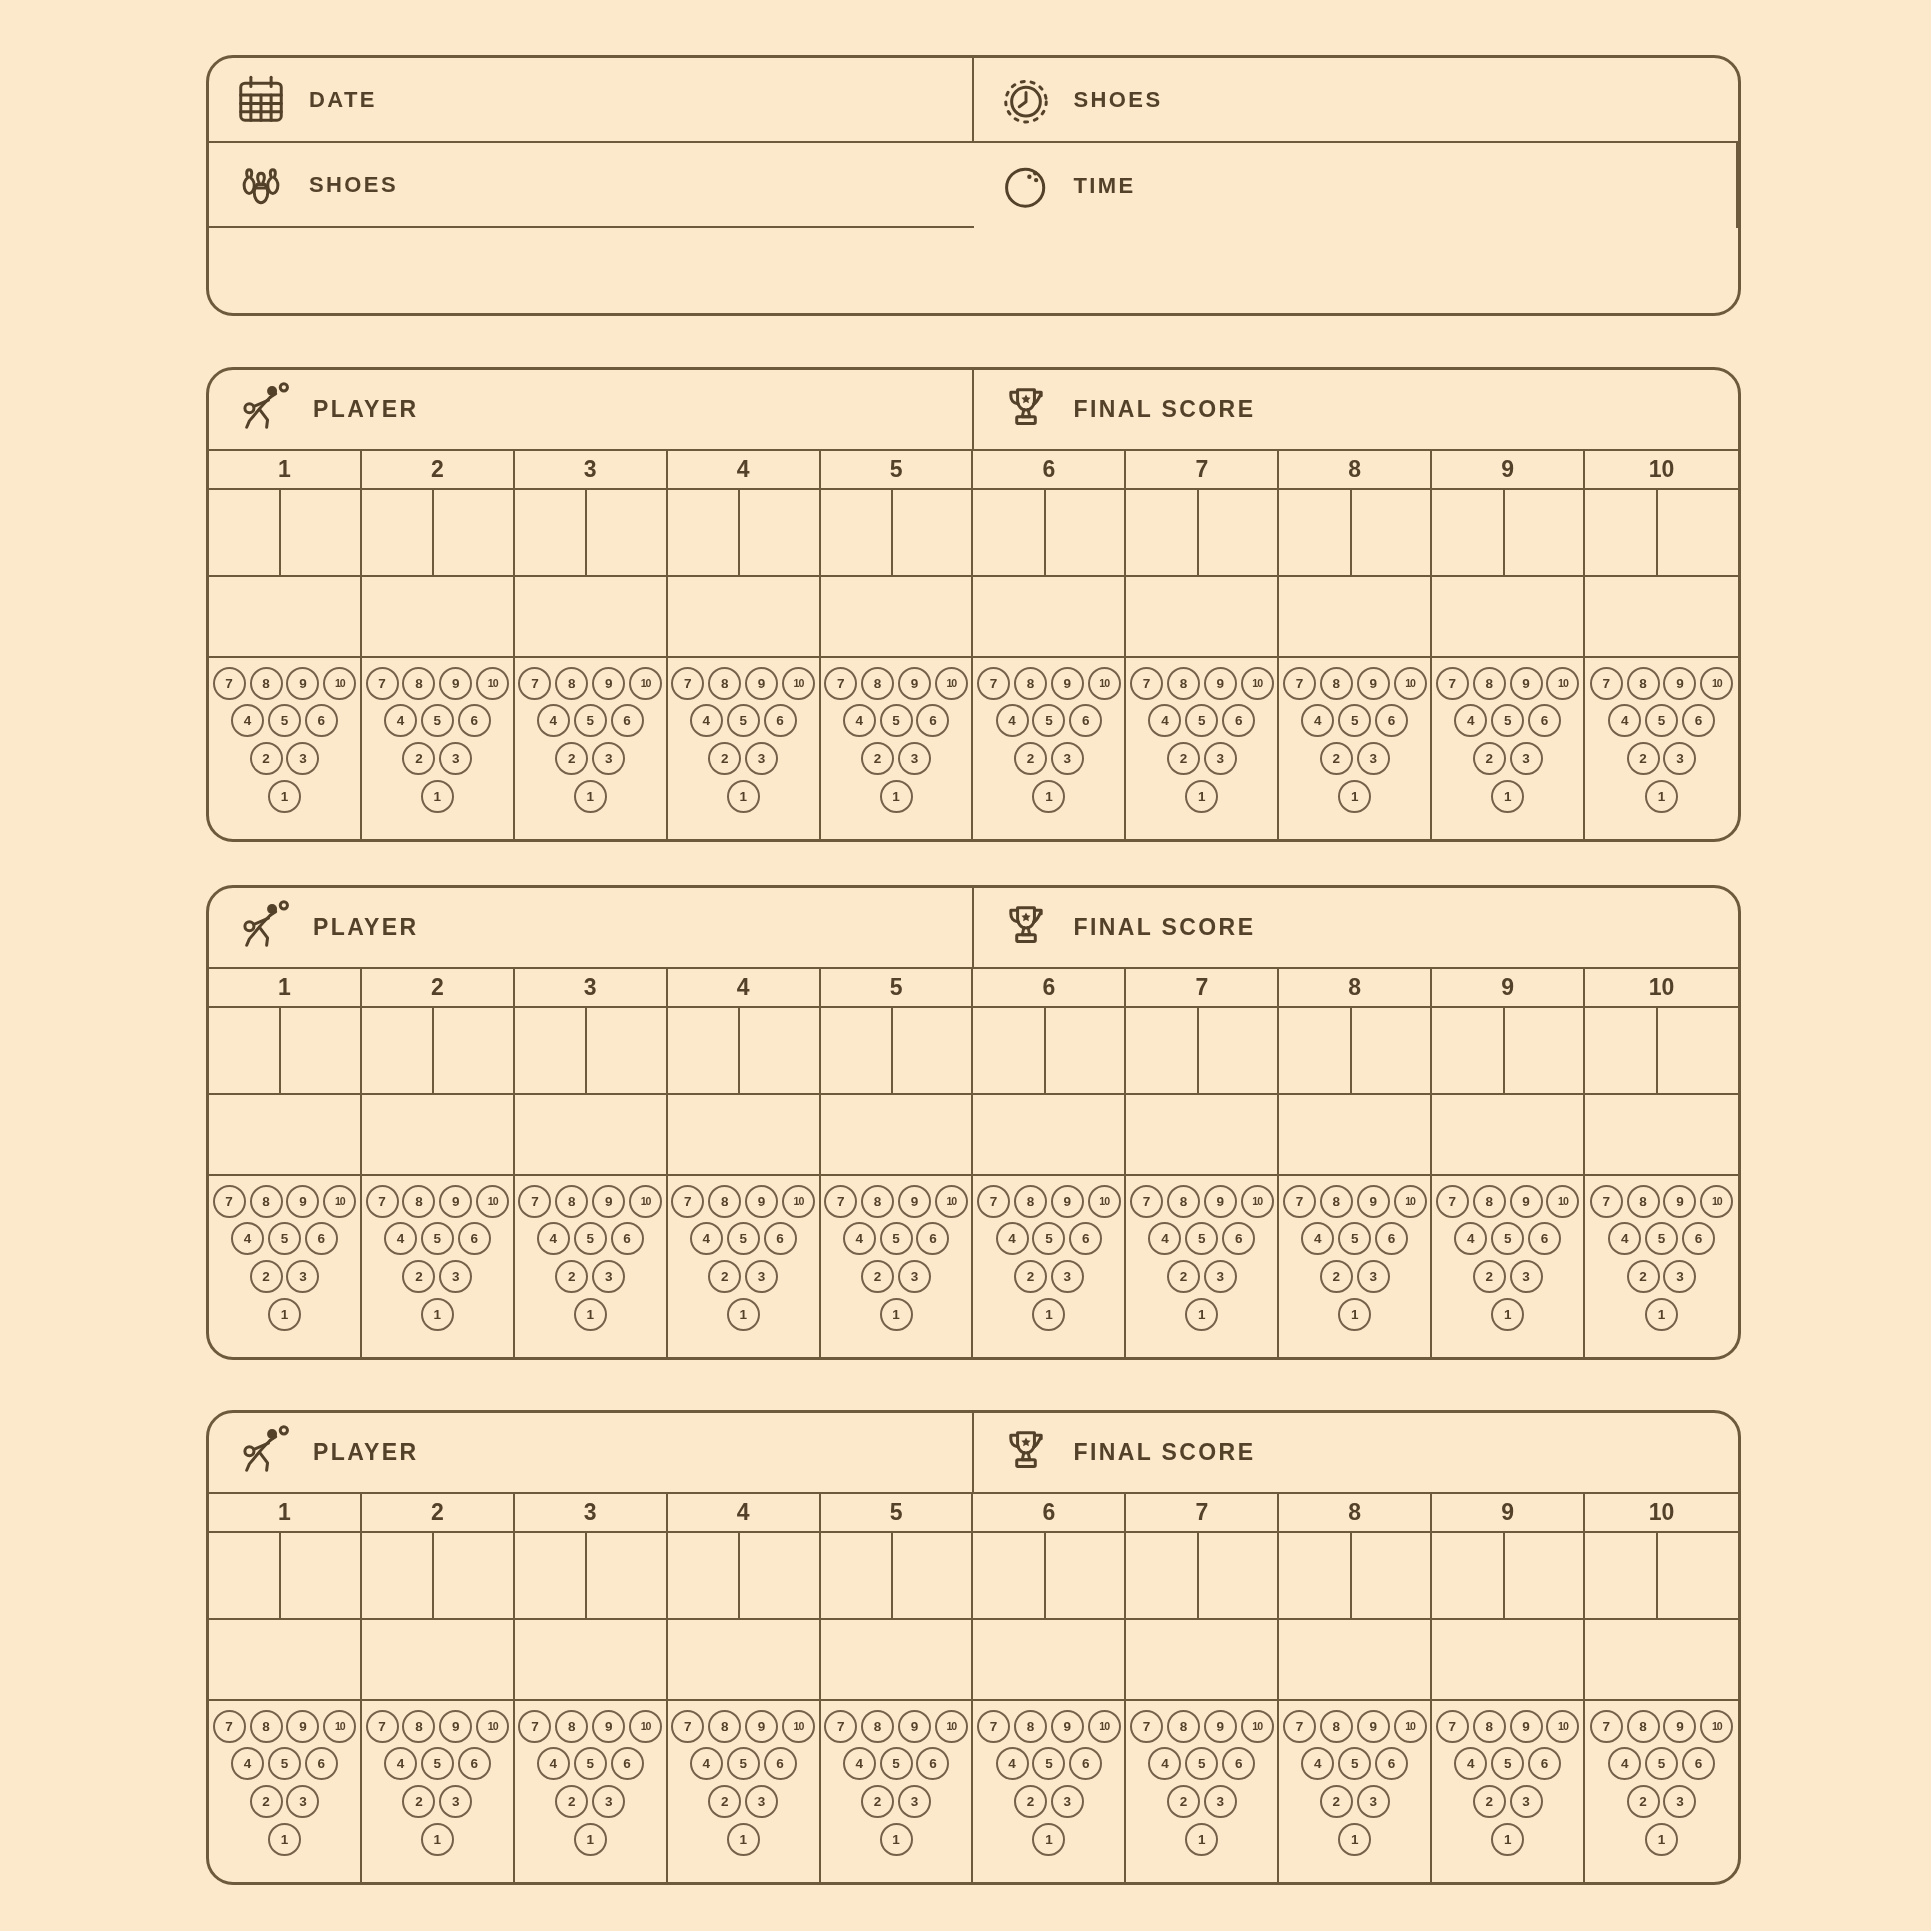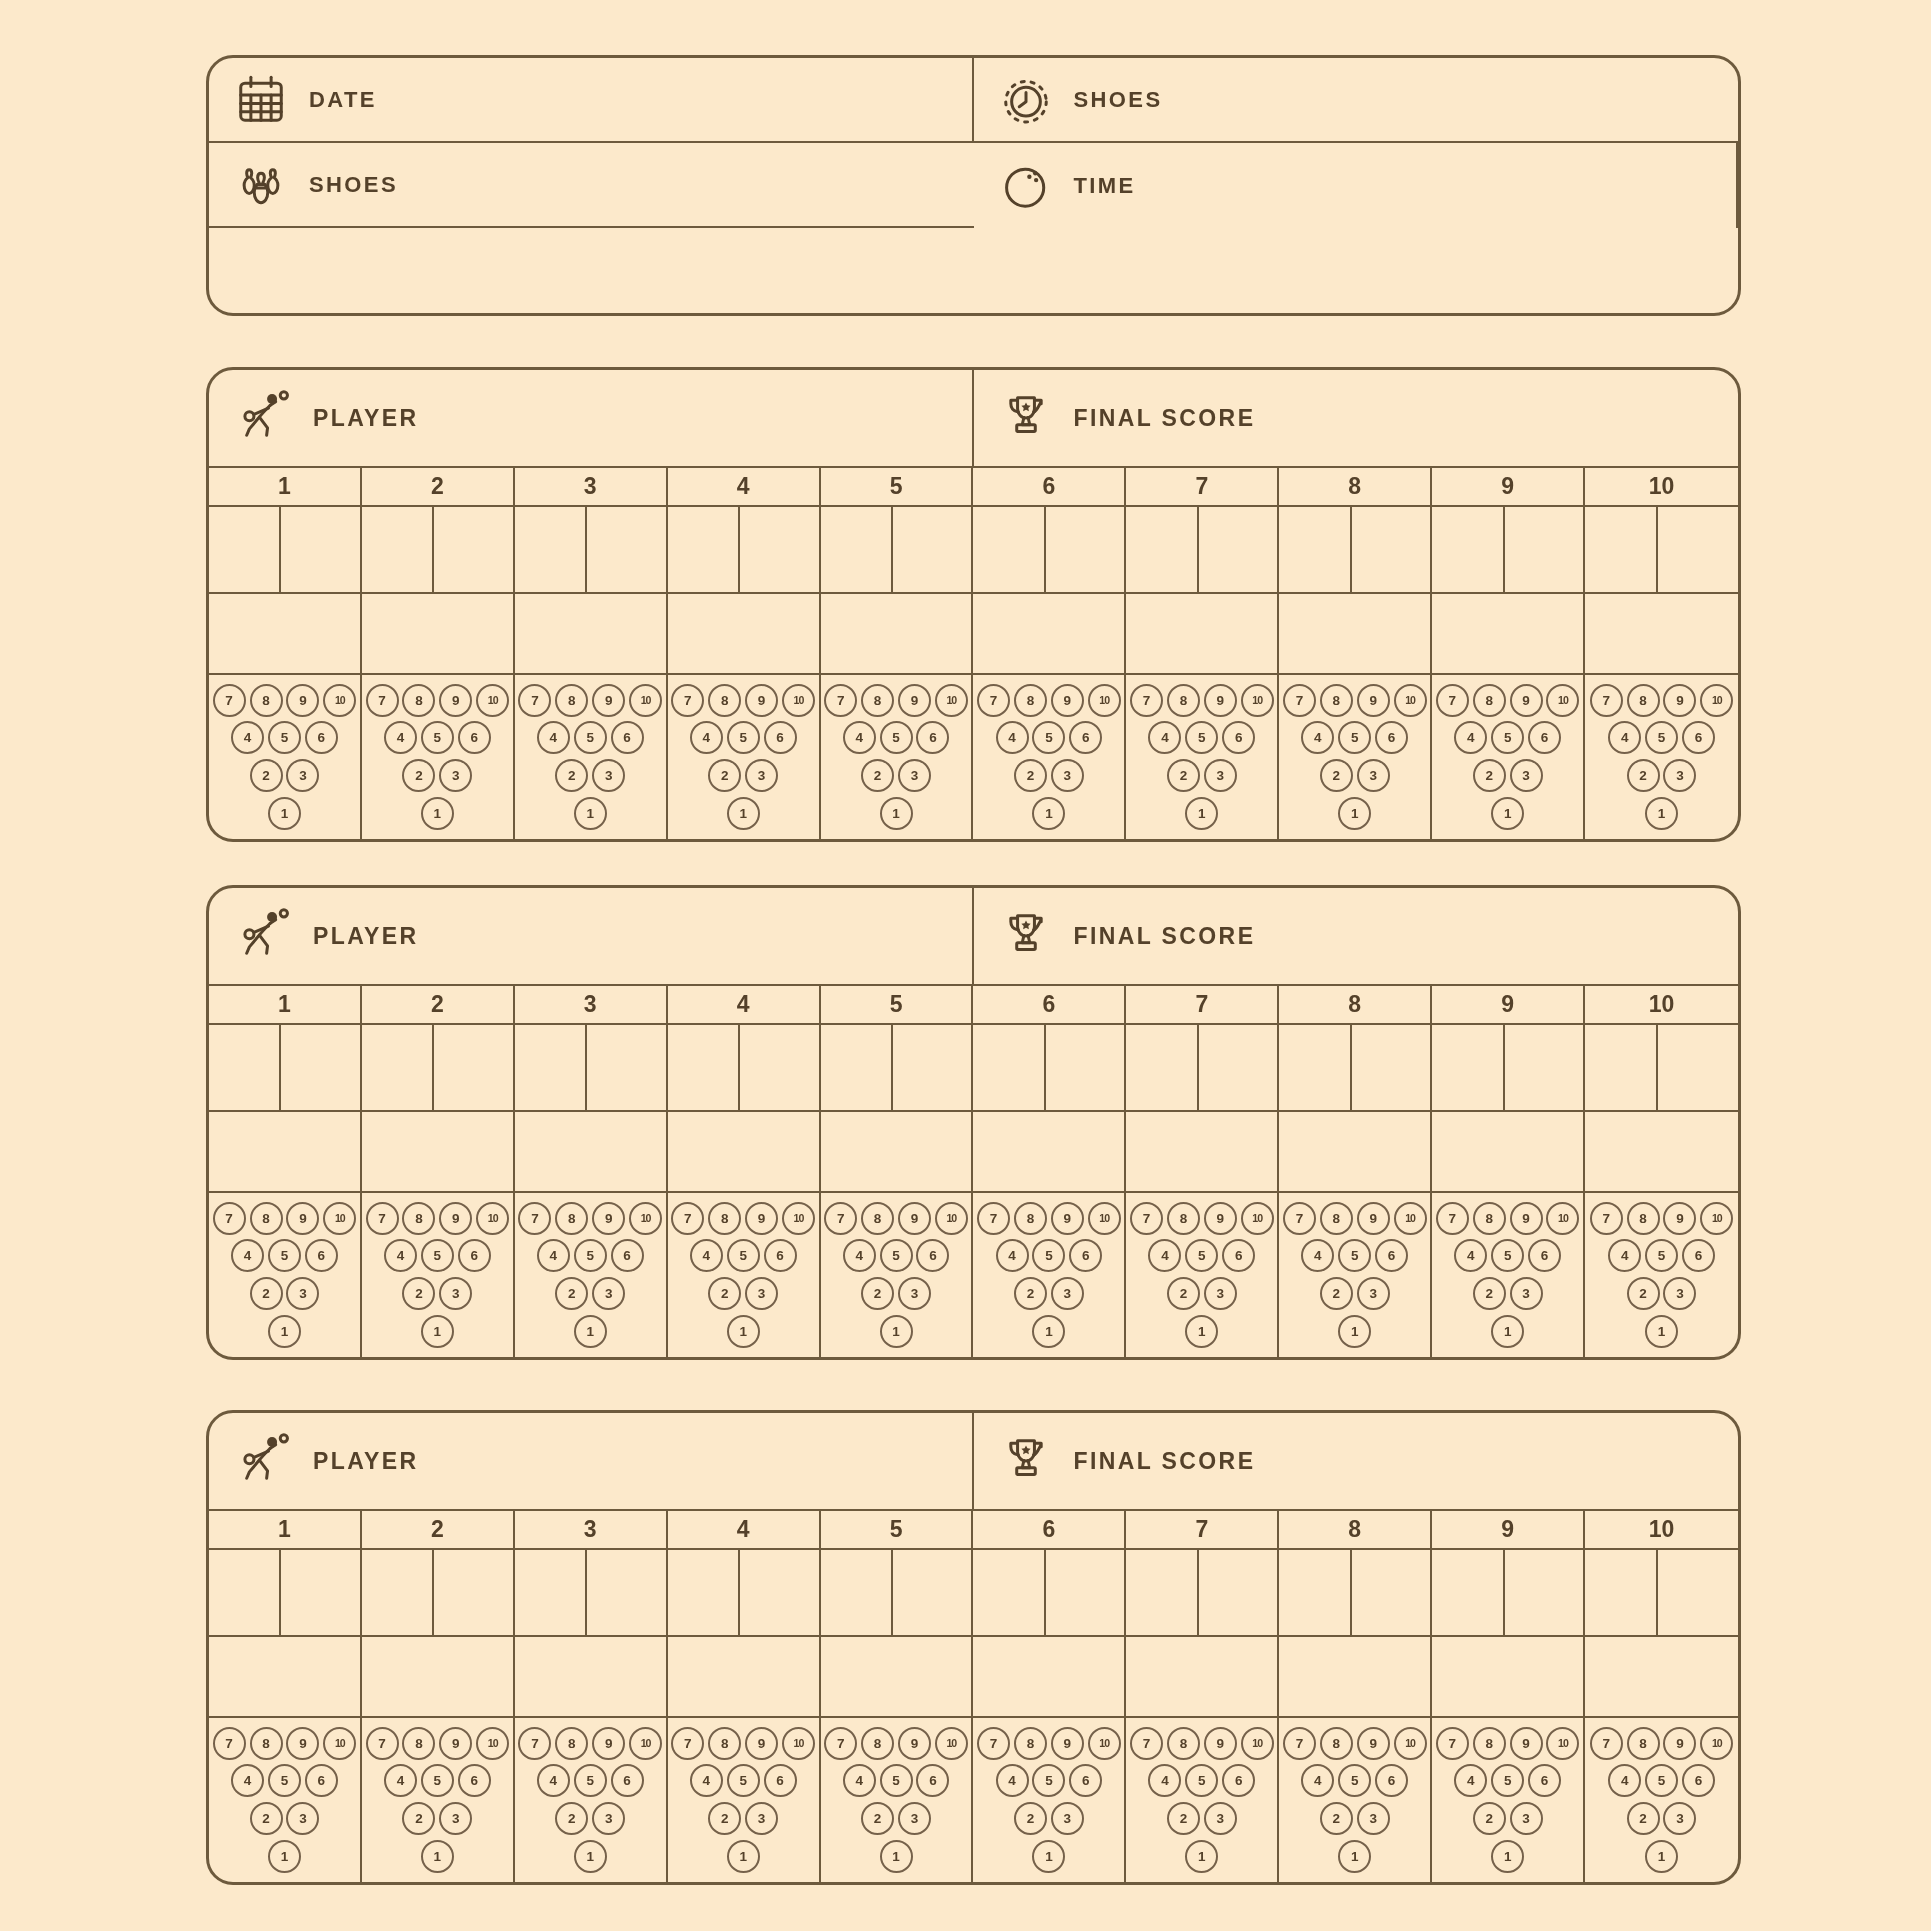--- a/index.html
+++ b/index.html
@@ -29,21 +29,21 @@
   .info-label{font-weight:bold;font-size:22px;letter-spacing:2.4px;color:var(--text);}
   .info-value{flex:1;align-self:stretch;}
 
   .ic{width:54px;height:54px;flex:0 0 auto;}
   .ic *{vector-effect:non-scaling-stroke;}
   svg.lineart{stroke:var(--text);fill:none;stroke-width:3;stroke-linecap:round;stroke-linejoin:round;}
   svg.lineart .fill{fill:var(--text);stroke:none;}
 
   
   .scorecard{height:475px;display:flex;flex-direction:column;}
-  .sc-header{height:98px;flex:0 0 auto;display:flex;border-bottom:2.9px solid var(--line);justify-content:center;}
+  .sc-header{height:81px;flex:0 0 auto;display:flex;border-bottom:2.9px solid var(--line);justify-content:center;}
   .sc-header-half{width:50%;display:flex;align-items:center;gap:21px;padding-left:25px;}
   .sc-header-half.first{border-right:2.9px solid var(--line);}
   .sc-label{font-weight:bold;font-size:23px;letter-spacing:2.4px;color:var(--text);}
   .sc-fill{flex:1;align-self:stretch;}
 
   .sc-frames{flex:1;display:grid;grid-template-columns:repeat(10,1fr);}
   .frame-col{display:flex;flex-direction:column;border-right:2.9px solid var(--line);}
   .frame-col.last{border-right:none;}
   .f-num{height:39px;flex:0 0 auto;border-bottom:2.9px solid var(--line);
          display:flex;align-items:center;justify-content:center;

